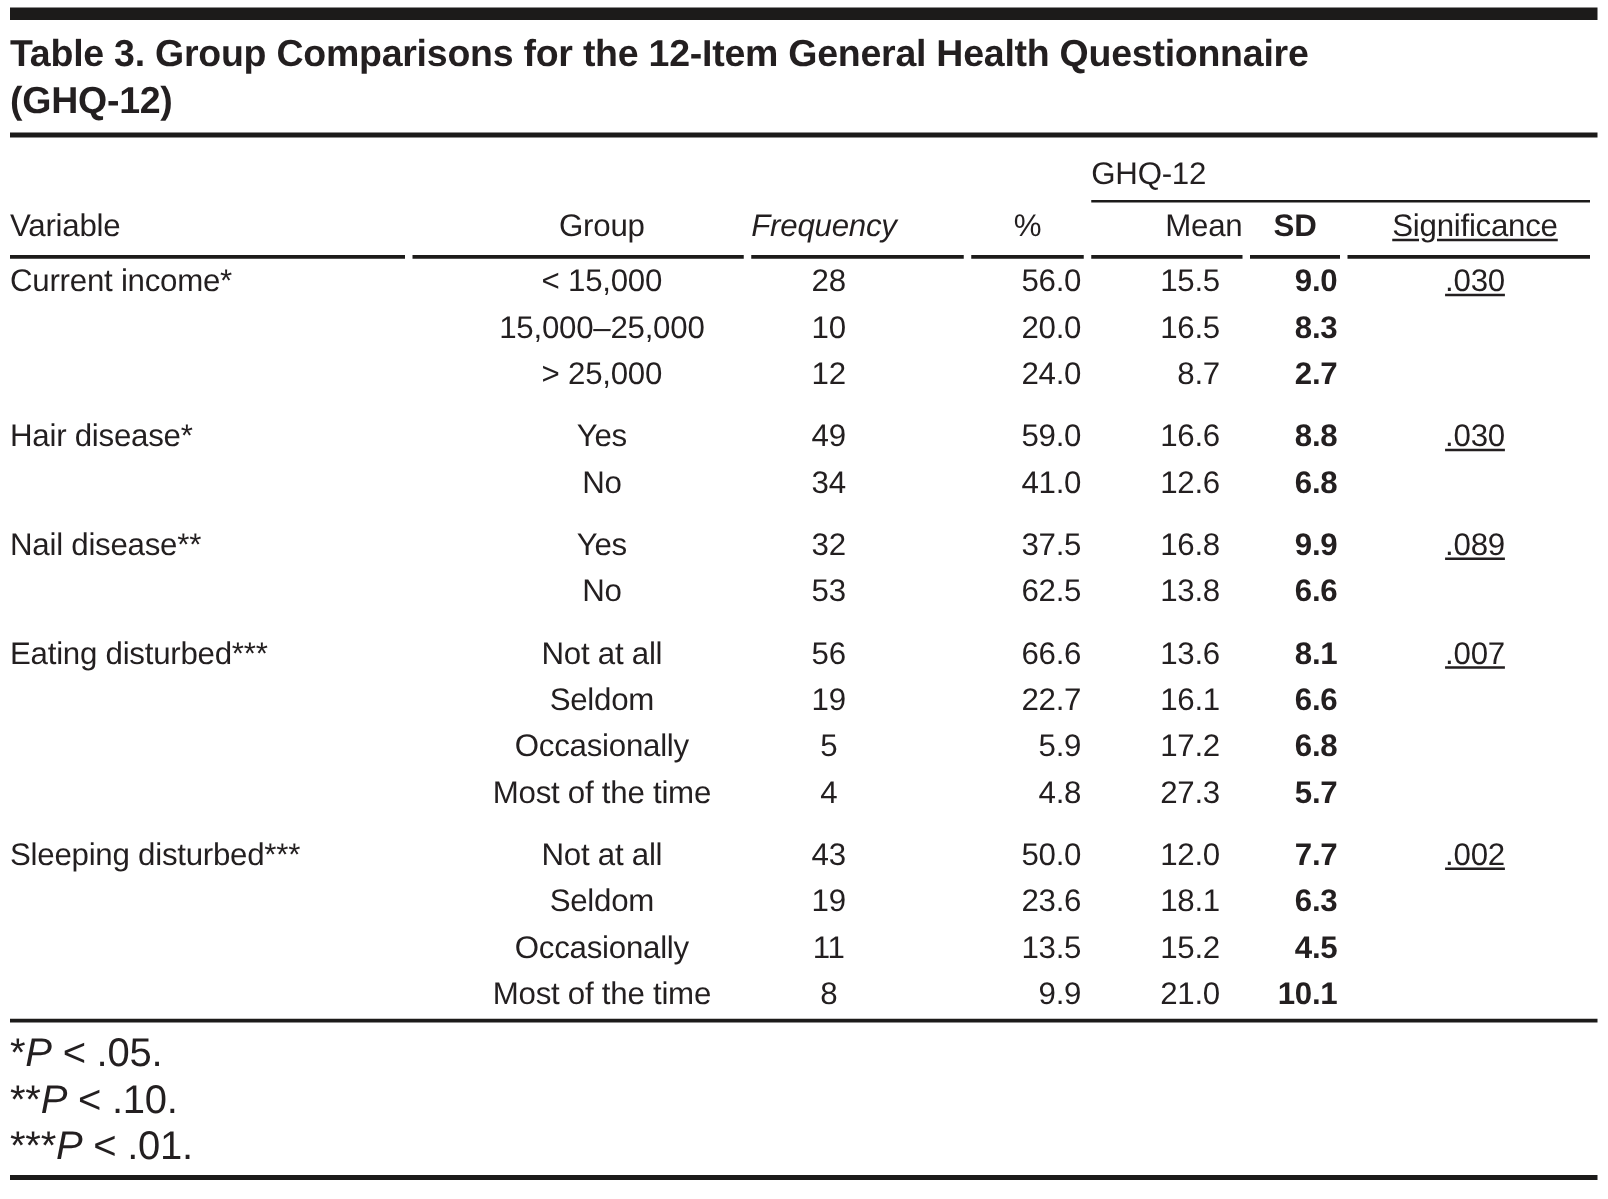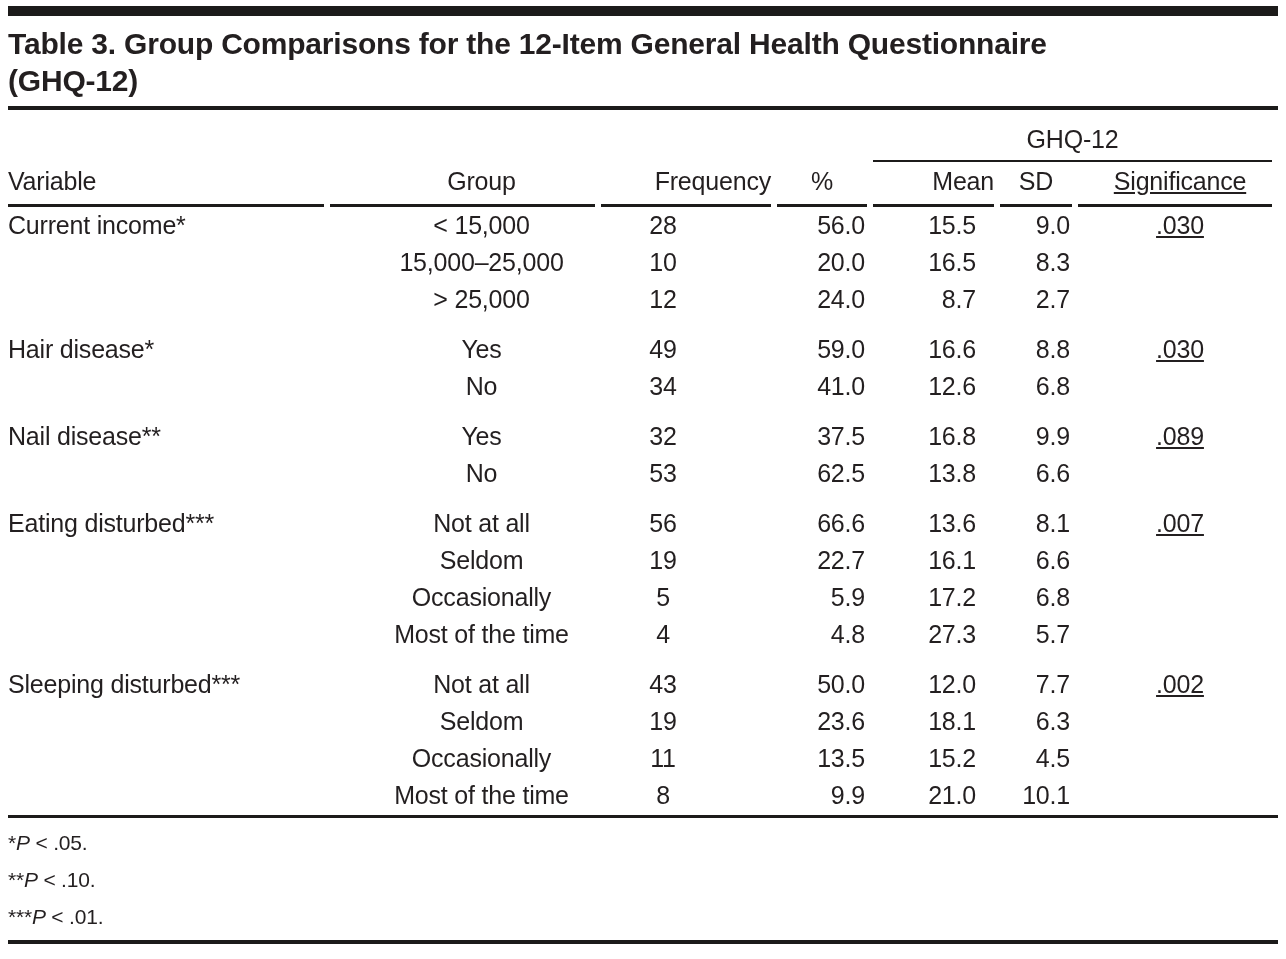--- a/index.html
+++ b/index.html
@@ -43,56 +43,56 @@
     margin-left: -6px;
     table-layout: fixed;
     font-size: 25px;
     letter-spacing: -0.2px;
   }
   table.ghq td, table.ghq th {
     overflow: visible;
     white-space: nowrap;
   }
   .sp-row td { height: 44px; vertical-align: bottom; padding: 0 0 6px 0; }
-  .sp-label { text-align: center; border-bottom: 2px solid #1c1b1a; }
+  .sp-label { border-bottom: 2px solid #1c1b1a; }
   thead th {
     font-weight: 400;
     height: 34px;
     vertical-align: bottom;
     padding: 0 0 8px 0;
     border-bottom: 3px solid #1c1b1a;
   }
   tbody td {
     height: 37px;
     line-height: 1;
     vertical-align: middle;
     padding: 0;
   }
   tr.gs td { padding-top: 13px; }
   
   .c-var  { text-align: left; }
   .c-grp  { text-align: center; padding-left: 38px !important; }
   th.c-grp { text-align: center; }
   .c-frq  { text-align: center; padding-right: 46px !important; }
-  th.c-frq { text-align: right; padding-right: 0 !important; }
+  th.c-frq { text-align: left; padding-right: 0 !important; font-style: italic; }
   .c-pct  { text-align: right; padding-right: 2px !important; }
   th.c-pct { text-align: center; padding-right: 0 !important; }
   .c-mean { text-align: right; padding-right: 18px !important; }
   th.c-mean { padding-right: 0 !important; }
-  .c-sd   { text-align: right; padding-right: 2px !important; }
+  .c-sd   { text-align: right; padding-right: 2px !important; font-weight: bold; }
   th.c-sd { text-align: center; padding-right: 0 !important; }
   .c-sig  { text-align: center; padding-left: 10px !important; text-decoration: underline; }
   .rule-mid {
     height: 3px;
     background: #1c1b1a;
     margin-top: 1px;
   }
   .footnotes {
     margin-top: 6px;
-    font-size: 21px;
+    font-size: 32px;
     line-height: 37px;
     letter-spacing: -0.2px;
   }
   .footnotes i { font-style: italic; }
   .rule-bottom {
     height: 4px;
     background: #1c1b1a;
     margin-top: 5px;
   }
 </style>

